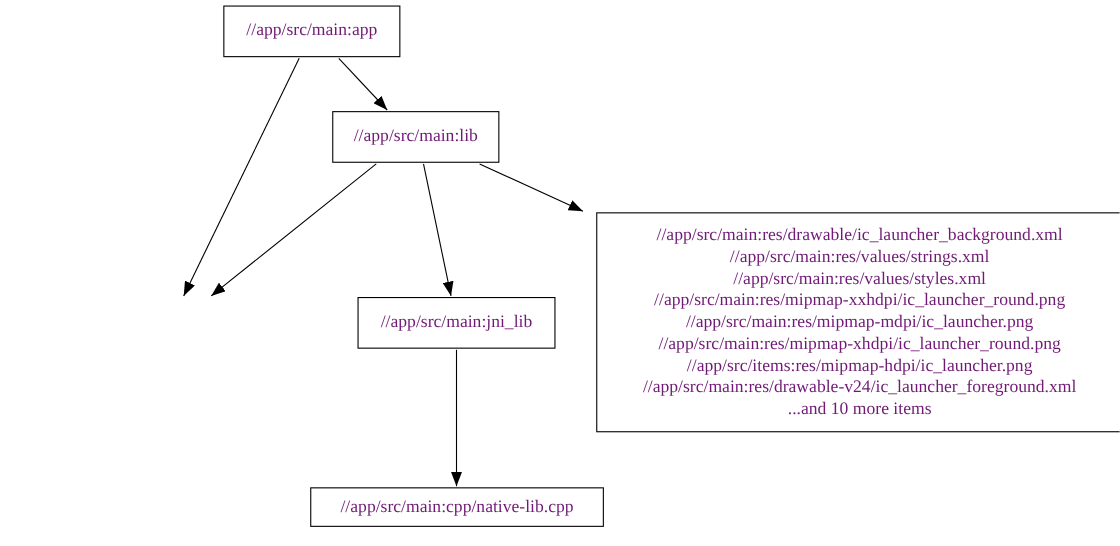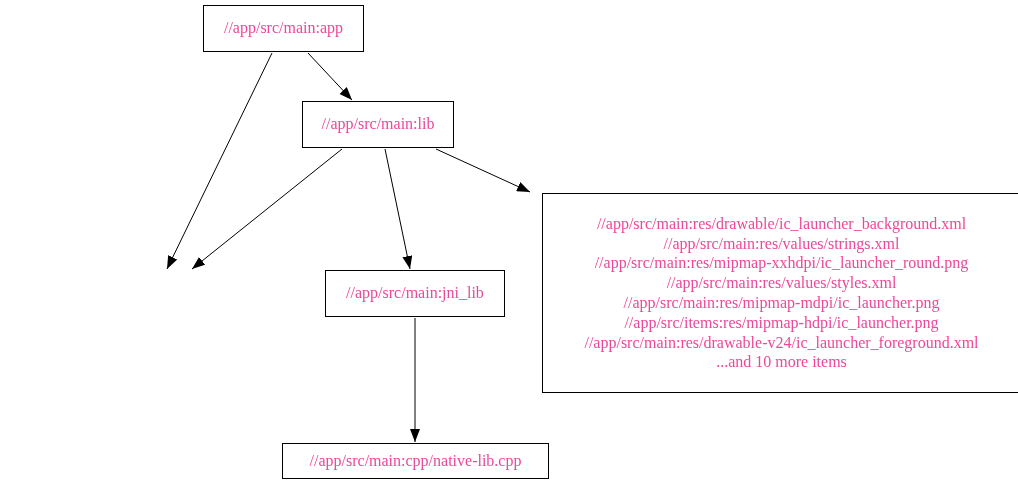--- a/index.html
+++ b/index.html
@@ -6,21 +6,21 @@
     margin: 0;
     padding: 0;
     background: #ffffff;
   }
   #canvas {
     position: relative;
     width: 1018px;
     height: 496px;
     background: #ffffff;
     font-family: "Liberation Serif", "DejaVu Serif", serif;
-    color: #ec4899;
+    color: #701a75;
     overflow: hidden;
   }
   #edges {
     position: absolute;
     left: 0;
     top: 0;
     width: 1018px;
     height: 496px;
   }
   .node {
@@ -77,23 +77,24 @@
   </div>
 
 
   <div class="node" id="node-jni-lib">
     <span>//app/src/main:jni_lib</span>
   </div>
 
   <div class="node multi" id="node-res-group">
     <div>//app/src/main:res/drawable/ic_launcher_background.xml</div>
     <div>//app/src/main:res/values/strings.xml</div>
+    <div>//app/src/main:res/values/styles.xml</div>
     <div>//app/src/main:res/mipmap-xxhdpi/ic_launcher_round.png</div>
-    <div>//app/src/main:res/values/styles.xml</div>
     <div>//app/src/main:res/mipmap-mdpi/ic_launcher.png</div>
+    <div>//app/src/main:res/mipmap-xhdpi/ic_launcher_round.png</div>
     <div>//app/src/items:res/mipmap-hdpi/ic_launcher.png</div>
     <div>//app/src/main:res/drawable-v24/ic_launcher_foreground.xml</div>
     <div>...and 10 more items</div>
   </div>
 
   <div class="node" id="node-native-lib">
     <span>//app/src/main:cpp/native-lib.cpp</span>
   </div>
 
 </div>

